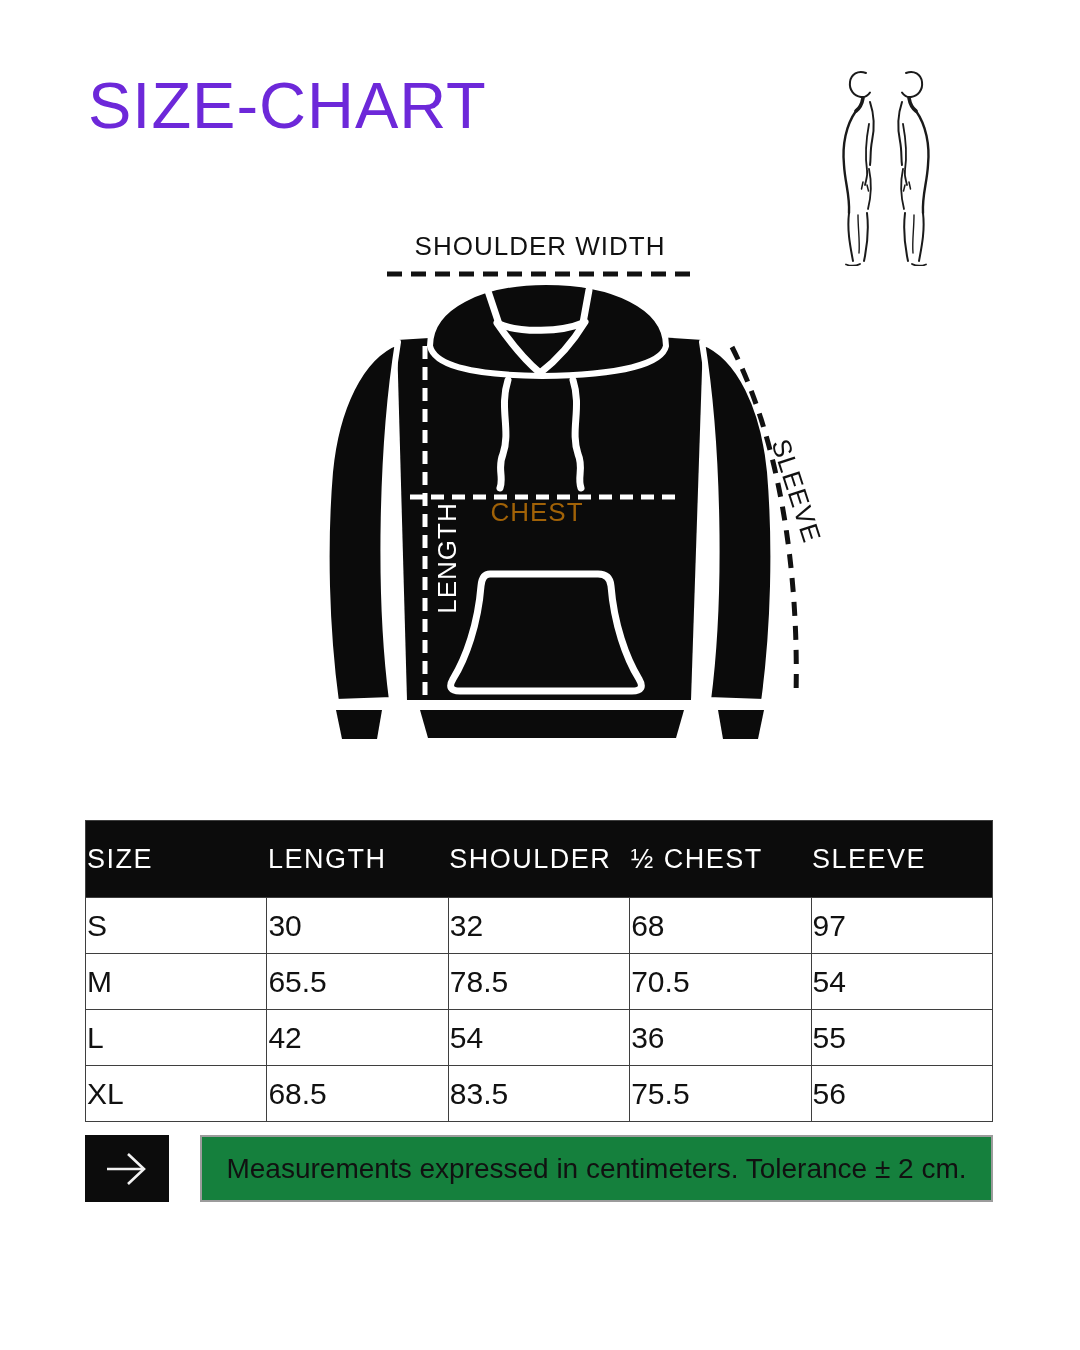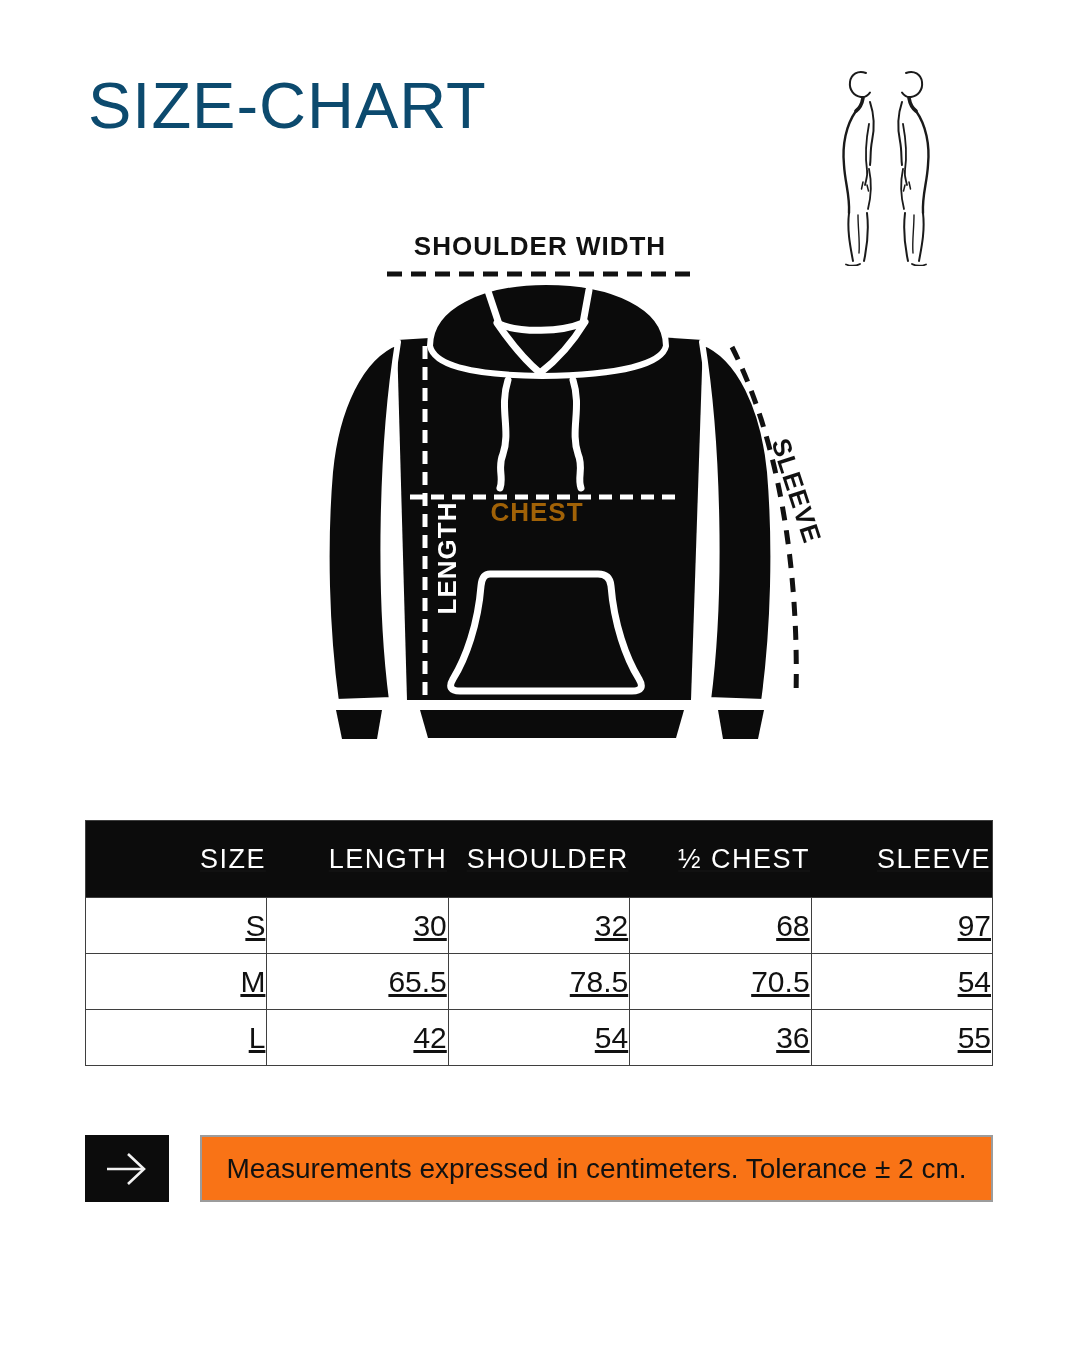--- a/index.html
+++ b/index.html
@@ -2,59 +2,58 @@
 <html><head>
 <meta charset="utf-8">
 <style>
   html,body{margin:0;padding:0;}
   body{
     width:1080px;height:1350px;position:relative;background:#ffffff;
     font-family:"Liberation Sans", sans-serif;color:#111111;overflow:hidden;
   }
   .page-title{
     position:absolute;left:88px;top:68px;margin:0;
-    font-size:65px;font-weight:400;letter-spacing:1px;color:#0c4a6e;white-space:nowrap;
+    font-size:65px;font-weight:400;letter-spacing:1px;color:#6d28d9;white-space:nowrap;
   }
   .figures{position:absolute;left:836px;top:64px;width:100px;height:202px;}
   
-  .diagram{position:absolute;left:280px;top:225px;width:520px;height:545px;font-weight:bold;}
+  .diagram{position:absolute;left:280px;top:225px;width:520px;height:545px;}
   .hoodie{position:absolute;left:0;top:37px;width:520px;height:500px;}
   .diagram-label{
     position:absolute;font-size:26px;letter-spacing:1px;color:#111111;white-space:nowrap;
   }
   .lbl-shoulder{left:0;right:0;top:6px;text-align:center;}
   .lbl-chest{left:257px;top:287px;transform:translate(-50%,-50%);color:#a16207;}
   .lbl-length{left:167px;top:333px;transform:translate(-50%,-50%) rotate(-90deg);color:#ffffff;}
   .lbl-sleeve{left:516px;top:266px;transform:translate(-50%,-50%) rotate(72deg);}
   
   .size-table{
     position:absolute;left:85px;top:820px;width:908px;
-    border-collapse:collapse;table-layout:fixed;text-align:right;
+    border-collapse:collapse;table-layout:fixed;text-align:left;
     border:1px solid #3f3f3f;
-    text-decoration:underline;
   }
   .size-table thead th{
     background:#0c0c0c;color:#ffffff;height:74px;
     font-weight:400;font-size:27px;letter-spacing:1.5px;border:0;
   }
   .size-table tbody td{
     height:53px;font-size:30px;color:#111111;
     border:1px solid #3f3f3f;background:#ffffff;
   }
   
   .note-row{
     position:absolute;left:85px;top:1135px;width:908px;height:67px;
     display:flex;align-items:stretch;gap:31px;
   }
   .arrow-box{
     width:84px;flex:0 0 84px;background:#0c0c0c;
     display:flex;align-items:center;justify-content:center;
   }
   .note-box{
-    flex:1;border:2px solid #9c9c9c;background:#f97316;
+    flex:1;border:2px solid #9c9c9c;background:#15803d;
     display:flex;align-items:center;justify-content:center;
     font-size:28px;color:#111111;white-space:nowrap;
   }
 </style>
 </head>
 <body>
 
 <div>
 
   <h1 class="page-title">SIZE-CHART</h1>
@@ -163,20 +162,27 @@
         <td>70.5</td>
         <td>54</td>
       </tr>
       <tr>
         <td>L</td>
         <td>42</td>
         <td>54</td>
         <td>36</td>
         <td>55</td>
       </tr>
+      <tr>
+        <td>XL</td>
+        <td>68.5</td>
+        <td>83.5</td>
+        <td>75.5</td>
+        <td>56</td>
+      </tr>
     </tbody>
   </table>
 
   <div class="note-row">
     <div class="arrow-box">
       <svg width="48" height="40" viewBox="0 0 48 40" aria-hidden="true">
         <g stroke="#f2f2f2" stroke-width="2.6" fill="none">
           <path d="M4,20 H40"></path>
           <path d="M25,5 L41,20 L25,35"></path>
         </g>

